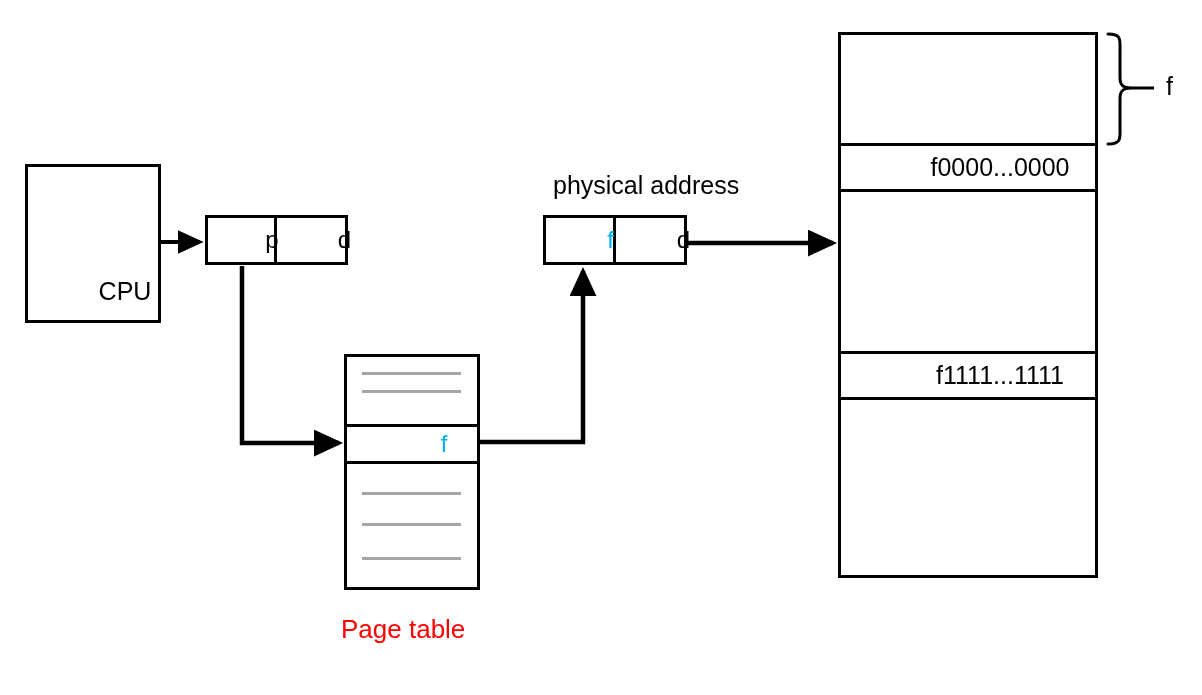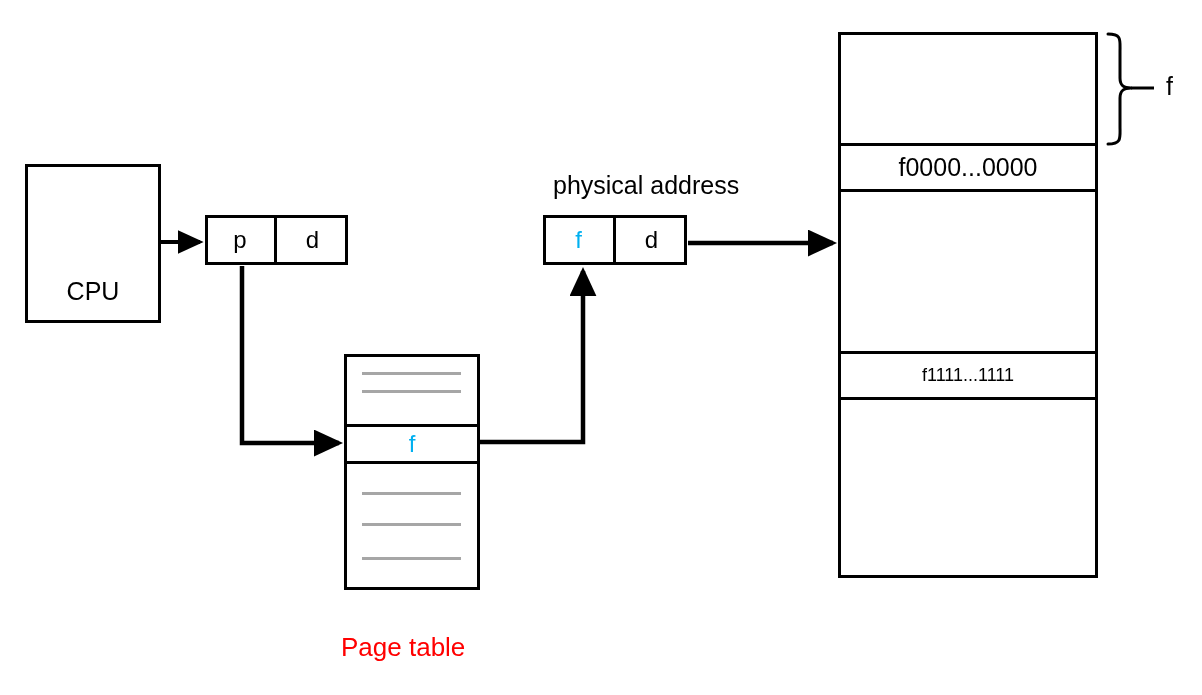--- a/index.html
+++ b/index.html
@@ -26,20 +26,21 @@
     color: #000000;
     white-space: nowrap;
     line-height: 1;
   }
   .cell-text {
     position: absolute;
     display: flex;
     align-items: center;
     justify-content: center;
     white-space: nowrap;
+    padding-left: 32px;
   }
   .hline {
     position: absolute;
     background: #000000;
   }
   .vline {
     position: absolute;
     background: #000000;
   }
   .grayline {
@@ -83,31 +84,31 @@
   <div class="grayline" style="left:362px; top:390px; width:99px;"></div>
 
   <div class="hline" style="left:344px; top:424px; width:136px; height:3px;"></div>
   <div class="hline" style="left:344px; top:461px; width:136px; height:3px;"></div>
   <div class="cell-text" style="left:344px; top:424px; width:136px; height:40px; font-size:24px; color:#00B0F0;">f</div>
 
   <div class="grayline" style="left:362px; top:492px; width:99px;"></div>
   <div class="grayline" style="left:362px; top:523px; width:99px;"></div>
   <div class="grayline" style="left:362px; top:557px; width:99px;"></div>
 
-  <div class="lbl" style="left:341px; top:616px; font-size:26px; color:#FF0000;margin-top:18px;">Page table</div>
+  <div class="lbl" style="left:341px; top:616px; font-size:26px; color:#FF0000;">Page table</div>
 
   <div class="box" style="left:838px; top:32px; width:260px; height:546px;"></div>
 
   <div class="hline" style="left:838px; top:143px; width:260px; height:3px;"></div>
   <div class="hline" style="left:838px; top:189px; width:260px; height:3px;"></div>
   <div class="hline" style="left:838px; top:351px; width:260px; height:3px;"></div>
   <div class="hline" style="left:838px; top:397px; width:260px; height:3px;"></div>
 
   <div class="cell-text" style="left:838px; top:146px; width:260px; height:43px; font-size:25px; color:#000;">f0000...0000</div>
-  <div class="cell-text" style="left:838px; top:354px; width:260px; height:43px; font-size:18px; color:#000;">f1111...1111</div>
+  <div class="cell-text" style="left:838px; top:354px; width:260px; height:43px; font-size:25px; color:#000;">f1111...1111</div>
 
 
   <div class="lbl" style="left:1166px; top:74px; font-size:25px; color:#000;">f</div>
 
   <svg class="overlay" viewBox="0 0 1202 695" xmlns="http://www.w3.org/2000/svg">
     <defs>
       <marker id="arrowhead" markerWidth="7" markerHeight="7" refX="5.6" refY="3" orient="auto" markerUnits="strokeWidth">
         <path d="M0,0 L6.5,3 L0,6 z" fill="#000000"></path>
       </marker>
     </defs>

